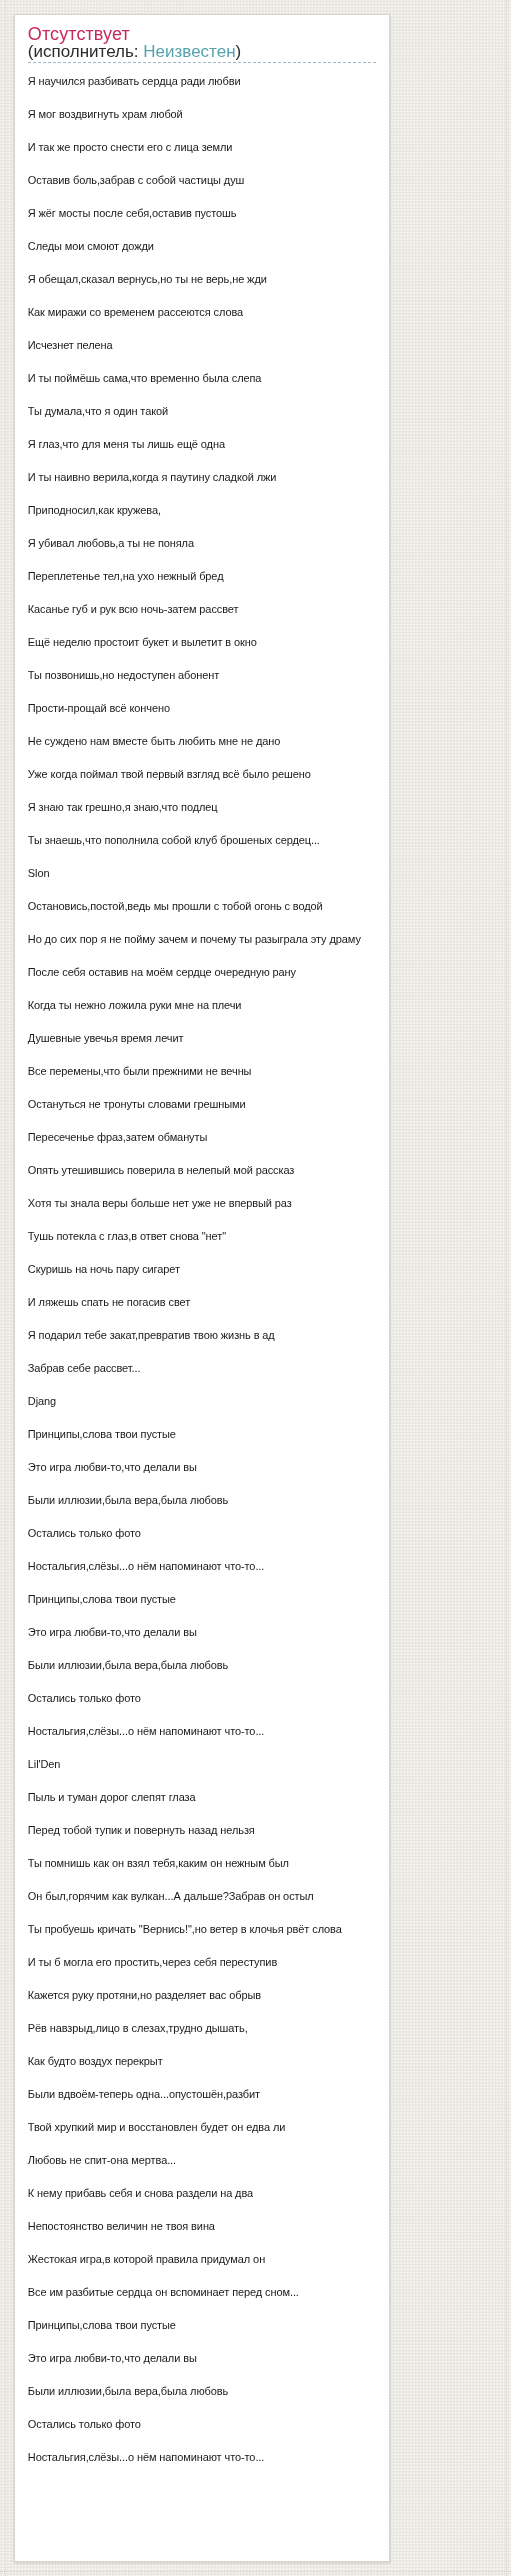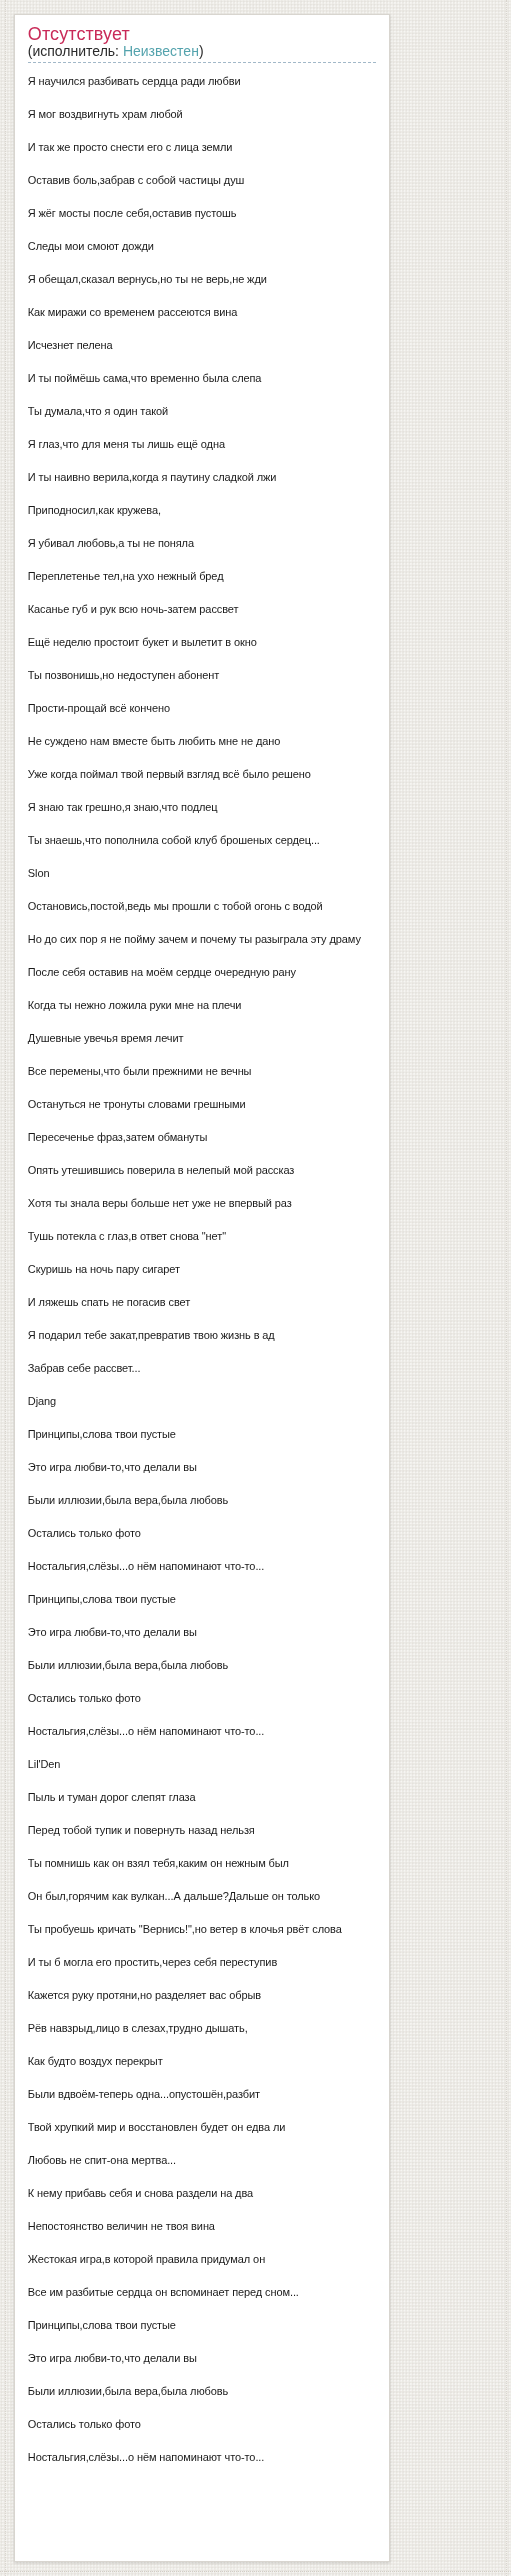--- a/index.html
+++ b/index.html
@@ -44,21 +44,21 @@
   }
   .song-title {
     margin: 0;
     font-size: 18px;
     font-weight: 400;
     line-height: 22px;
     color: #c92a58;
     letter-spacing: 0.1px;
   }
   .artist-line {
-    font-size: 14px;
+    font-size: 17px;
     line-height: 13.4px;
     color: #2b2b2b;
     margin-top: 0.6px;
   }
   .artist-link {
     color: #54a3ad;
     text-decoration: none;
     cursor: pointer;
   }
   .separator {
@@ -96,21 +96,21 @@
   <div class="separator"></div>
 
   <div class="lyrics">
       <div class="line">Я научился разбивать сердца ради любви</div>
       <div class="line">Я мог воздвигнуть храм любой</div>
       <div class="line">И так же просто снести его с лица земли</div>
       <div class="line">Оставив боль,забрав с собой частицы душ</div>
       <div class="line">Я жёг мосты после себя,оставив пустошь</div>
       <div class="line">Следы мои смоют дожди</div>
       <div class="line">Я обещал,сказал вернусь,но ты не верь,не жди</div>
-      <div class="line">Как миражи со временем рассеются вина</div>
+      <div class="line">Как миражи со временем рассеются слова</div>
       <div class="line">Исчезнет пелена</div>
       <div class="line">И ты поймёшь сама,что временно была слепа</div>
       <div class="line">Ты думала,что я один такой</div>
       <div class="line">Я глаз,что для меня ты лишь ещё одна</div>
       <div class="line">И ты наивно верила,когда я паутину сладкой лжи</div>
       <div class="line">Приподносил,как кружева,</div>
       <div class="line">Я убивал любовь,а ты не поняла</div>
       <div class="line">Переплетенье тел,на ухо нежный бред</div>
       <div class="line">Касанье губ и рук всю ночь-затем рассвет</div>
       <div class="line">Ещё неделю простоит букет и вылетит в окно</div>
@@ -144,21 +144,21 @@
       <div class="line">Ностальгия,слёзы...о нём напоминают что-то...</div>
       <div class="line">Принципы,слова твои пустые</div>
       <div class="line">Это игра любви-то,что делали вы</div>
       <div class="line">Были иллюзии,была вера,была любовь</div>
       <div class="line">Остались только фото</div>
       <div class="line">Ностальгия,слёзы...о нём напоминают что-то...</div>
       <div class="line">Lil'Den</div>
       <div class="line">Пыль и туман дорог слепят глаза</div>
       <div class="line">Перед тобой тупик и повернуть назад нельзя</div>
       <div class="line">Ты помнишь как он взял тебя,каким он нежным был</div>
-      <div class="line">Он был,горячим как вулкан...А дальше?Дальше он только</div>
+      <div class="line">Он был,горячим как вулкан...А дальше?Забрав он остыл</div>
       <div class="line">Ты пробуешь кричать "Вернись!",но ветер в клочья рвёт слова</div>
       <div class="line">И ты б могла его простить,через себя переступив</div>
       <div class="line">Кажется руку протяни,но разделяет вас обрыв</div>
       <div class="line">Рёв навзрыд,лицо в слезах,трудно дышать,</div>
       <div class="line">Как будто воздух перекрыт</div>
       <div class="line">Были вдвоём-теперь одна...опустошён,разбит</div>
       <div class="line">Твой хрупкий мир и восстановлен будет он едва ли</div>
       <div class="line">Любовь не спит-она мертва...</div>
       <div class="line">К нему прибавь себя и снова раздели на два</div>
       <div class="line">Непостоянство величин не твоя вина</div>

